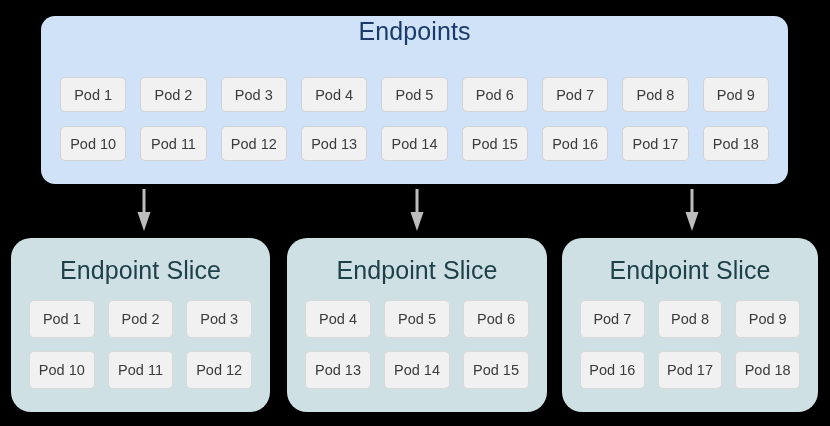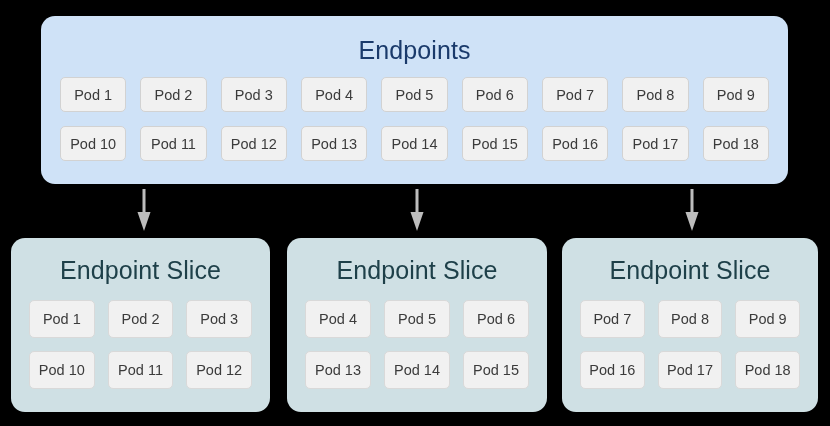--- a/index.html
+++ b/index.html
@@ -30,21 +30,21 @@
     height: 168px;
     background: #cfe2f7;
     border-radius: 14px;
     box-sizing: border-box;
   }
 
   .endpoints-title {
     position: absolute;
     left: 0;
     right: 0;
-    top: 19px;
+    top: 0;
     text-align: center;
     font-size: 25px;
     line-height: 30px;
     font-weight: 400;
     color: #1a3a6b;
     letter-spacing: 0.1px;
   }
 
   .endpoints-grid {
     position: absolute;
@@ -88,21 +88,21 @@
   .arrow.a1 { left: 136px; }
   .arrow.a2 { left: 409px; }
   .arrow.a3 { left: 684px; }
 
   
   .slice-box {
     position: absolute;
     top: 238px;
     height: 174px;
     background: #cfe0e4;
-    border-radius: 14px;
+    border-radius: 20px;
     box-sizing: border-box;
   }
   .slice-box.s1 { left: 11px;  width: 259px; }
   .slice-box.s2 { left: 287px; width: 260px; }
   .slice-box.s3 { left: 562px; width: 256px; }
 
   .slice-title {
     position: absolute;
     left: 0;
     right: 0;

